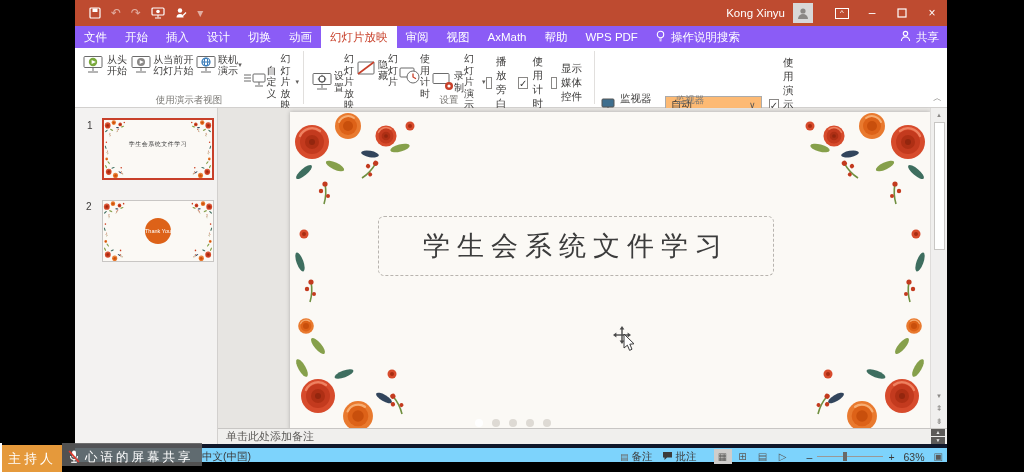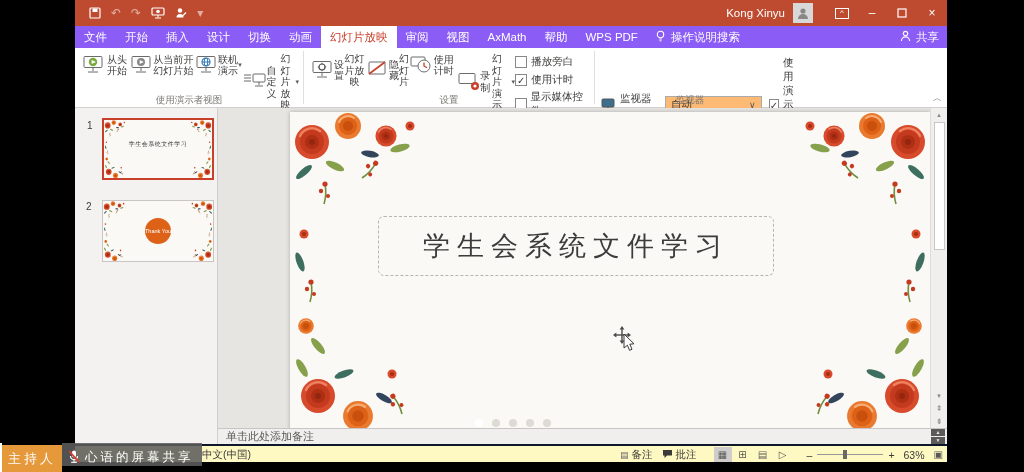--- a/index.html
+++ b/index.html
@@ -26,21 +26,21 @@
   .tab-share { position:absolute; right:8px; top:0; height:22px; display:flex; align-items:center; gap:5px; }
 
   
   .ribbon { position:absolute; left:0; top:48px; width:100%; height:60px; background:#fff; border-bottom:1px solid #D2D0CE; display:flex; }
   .rgroup { position:relative; display:flex; align-items:flex-start; padding:2px 4px 12px 6px; }
   .rgroup .glabel { position:absolute; bottom:0px; left:0; right:0; text-align:center; font-size:9.5px; color:#7A7874; }
   .rsep { width:1px; background:#E1DFDD; margin:3px 0; }
   .bigbtn { display:flex; flex-direction:row; align-items:center; width:52px; padding-top:3px; color:#3B3A39; font-size:10px; line-height:1.15; text-align:center;font-family:Liberation Serif, serif; }
   .bigbtn .bico { height:24px; display:flex; align-items:center; }
   .bigbtn .dd { font-size:7px; color:#605E5C; }
-  .cbcol { display:flex; flex-direction:column; gap:3.5px; padding-top:5px; font-size:10.5px; color:#3B3A39; }
+  .cbcol { display:flex; gap:3.5px; padding-top:5px; font-size:10.5px; color:#3B3A39; }
   .cbrow { display:flex; align-items:center; gap:4px; }
   .cb { width:12px; height:12px; border:1px solid #8A8886; background:#fff; font-size:10px; line-height:11px; text-align:center; color:#3B3A39; }
   .moncol { display:flex; gap:7px; padding-top:6px; font-size:10.5px; color:#3B3A39; }
   .monrow { display:flex; align-items:center; gap:5px; }
   .monsel { width:118px; height:18px; border:1px solid #ABABAB; display:flex; align-items:center; justify-content:space-between; padding:0 5px; background:#fdba74; }
   .monsel .chev { color:#555; font-size:9px; }
   .collapse { position:absolute; right:5px; bottom:2px; font-size:9px; color:#7A7874; }
 
   
   .main { position:absolute; left:0; top:108px; width:100%; height:320px; background:#E7E5E2; }
@@ -66,21 +66,21 @@
   .sbtn { width:100%; height:14px; display:flex; align-items:center; justify-content:center; }
   .sthumb { width:11px; height:128px; background:#FFFFFF; border:1px solid #C8C6C4; }
   .strack { flex:1; }
   .navbtns { display:flex; flex-direction:column; }
   .navbtns .sbtn { height:13px; font-size:8px; }
 
   
   .notesbar { position:absolute; left:143px; right:0; top:428px; height:16px; background:#F0EFED; border-top:1px solid #C8C6C4; font-size:11px; color:#5A5856; display:flex; align-items:center; padding-left:8px; }
   .notescroll { position:absolute; right:2px; top:429px; display:flex; flex-direction:column; gap:1px; }
   .notescroll .nbtn { width:14px; height:7px; background:#5C5A58; color:#E8E8E8; font-size:5px; line-height:7px; text-align:center; }
-  .statusbar { position:absolute; left:0; top:444px; width:100%; height:18px; background:#fef9c3; border-top:2px solid #0f172a; font-size:10.5px; color:#3B3A39; }
+  .statusbar { position:absolute; left:0; top:444px; width:100%; height:18px; background:#7dd3fc; border-top:4px solid #0f172a; font-size:10.5px; color:#3B3A39; }
   .lang { position:absolute; left:127px; top:2px; }
   .sbright { position:absolute; right:4px; top:0; height:17px; display:flex; align-items:center; gap:9px; }
   .sbitem { display:flex; align-items:center; gap:3px; }
   .viewbtns { display:flex; gap:2px; margin-left:8px; }
   .vbtn { width:18px; height:15px; display:flex; align-items:center; justify-content:center; font-size:10px; color:#5A5856; }
   .vbtn.active { background:#CFCDCB; }
   .zoomctl { display:flex; align-items:center; gap:5px; margin-left:6px; }
   .ztrack { position:relative; width:66px; height:1px; background:#9A9896; }
   .zthumb { position:absolute; left:26px; top:-4px; width:4px; height:9px; background:#6A6866; }
   .fit { font-size:10px; color:#5A5856; }

